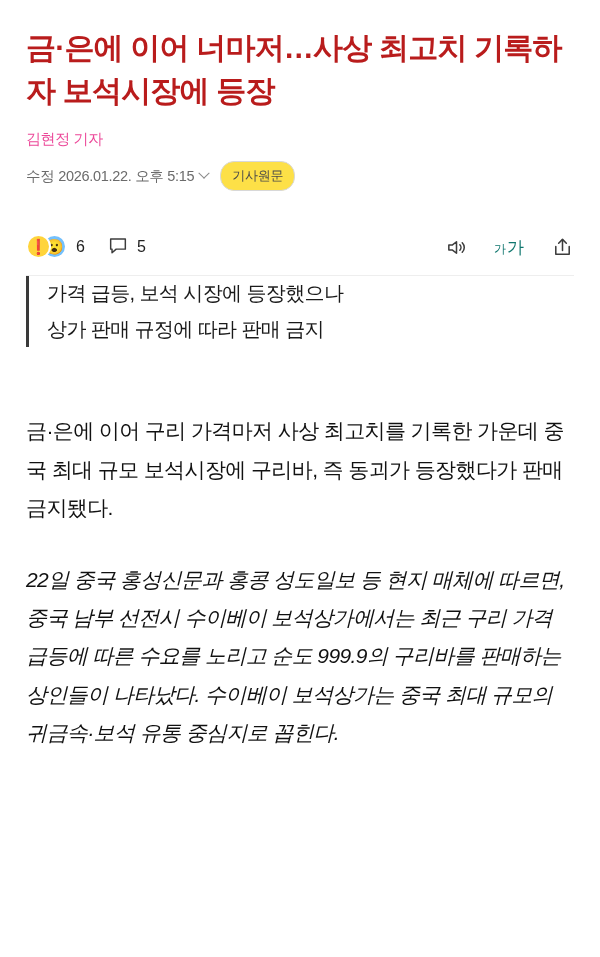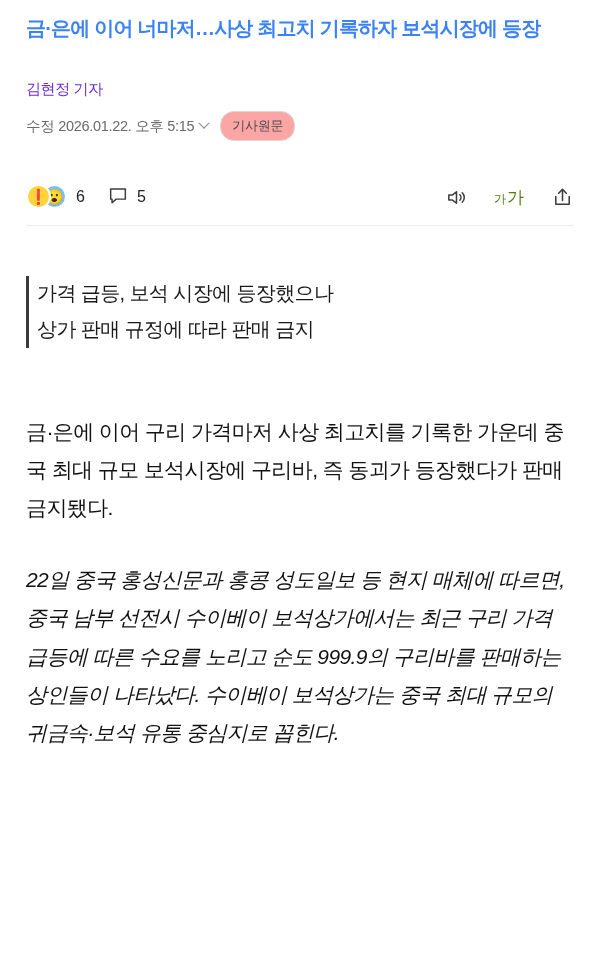--- a/index.html
+++ b/index.html
@@ -14,33 +14,33 @@
   .page {
     position: relative;
     width: 600px;
     height: 957px;
     background: #ffffff;
     padding: 0 26px;
   }
 
   
   .headline {
-    padding-top: 14px;
-    font-size: 20px;
+    padding-top: 27px;
+    font-size: 30px;
     line-height: 1.42;
     font-weight: bold;
     letter-spacing: -0.8px;
-    color: #3b82f6;
+    color: #b91c1c;
   }
 
   
   .byline {
-    margin-top: 38px;
+    margin-top: 18px;
     font-size: 15px;
-    color: #6d28d9;
+    color: #ec4899;
     letter-spacing: -0.4px;
   }
   .meta-row {
     margin-top: 12px;
     display: flex;
     align-items: center;
     gap: 12px;
   }
   .meta-date {
     font-size: 14.5px;
@@ -56,21 +56,21 @@
     border-right: 1.4px solid #8a8a8a;
     border-bottom: 1.4px solid #8a8a8a;
     transform: rotate(45deg) translate(-2px,-2px);
   }
   .src-btn {
     border: 1px solid #d8d8d8;
     border-radius: 14px;
     padding: 5px 11px;
     font-size: 13px;
     color: #4a4a4a;
-    background: #fca5a5;
+    background: #fde047;
     letter-spacing: -0.3px;
   }
 
   
   .toolbar {
     margin-top: 34px;
     height: 44px;
     display: flex;
     align-items: center;
     justify-content: space-between;
@@ -88,34 +88,33 @@
   .emoji.e1 { left: 0;  background: #ffd43b; color: #7a4b00; z-index: 2; }
   .emoji.e2 { left: 16px; background: #74c0fc; color: #ffffff; z-index: 1; }
   .count { font-size: 16px; color: #222; font-weight: 500; }
   .comment { display: flex; align-items: center; gap: 8px; }
 
   .tool-right { display: flex; align-items: center; gap: 26px; }
   .icon-btn {
     display: flex; align-items: center; justify-content: center;
     color: #3c3c3c;
   }
-  .font-icon { font-size: 17px; letter-spacing: 1px; color: #4d7c0f; }
+  .font-icon { font-size: 17px; letter-spacing: 1px; color: #0f766e; }
   .font-icon .small { font-size: 12px; }
 
   .divider {
     margin-top: 6px;
     height: 1px;
     background: #eeeeee;
   }
 
   
   .summary {
-    margin-top: 50px;
     border-left: 3px solid #3a3a3a;
-    padding-left: 8px;
+    padding-left: 18px;
   }
   .summary p {
     font-size: 20px;
     line-height: 1.78;
     color: #1a1a1a;
     letter-spacing: -0.6px;
     font-weight: 500;
   }
 
   

